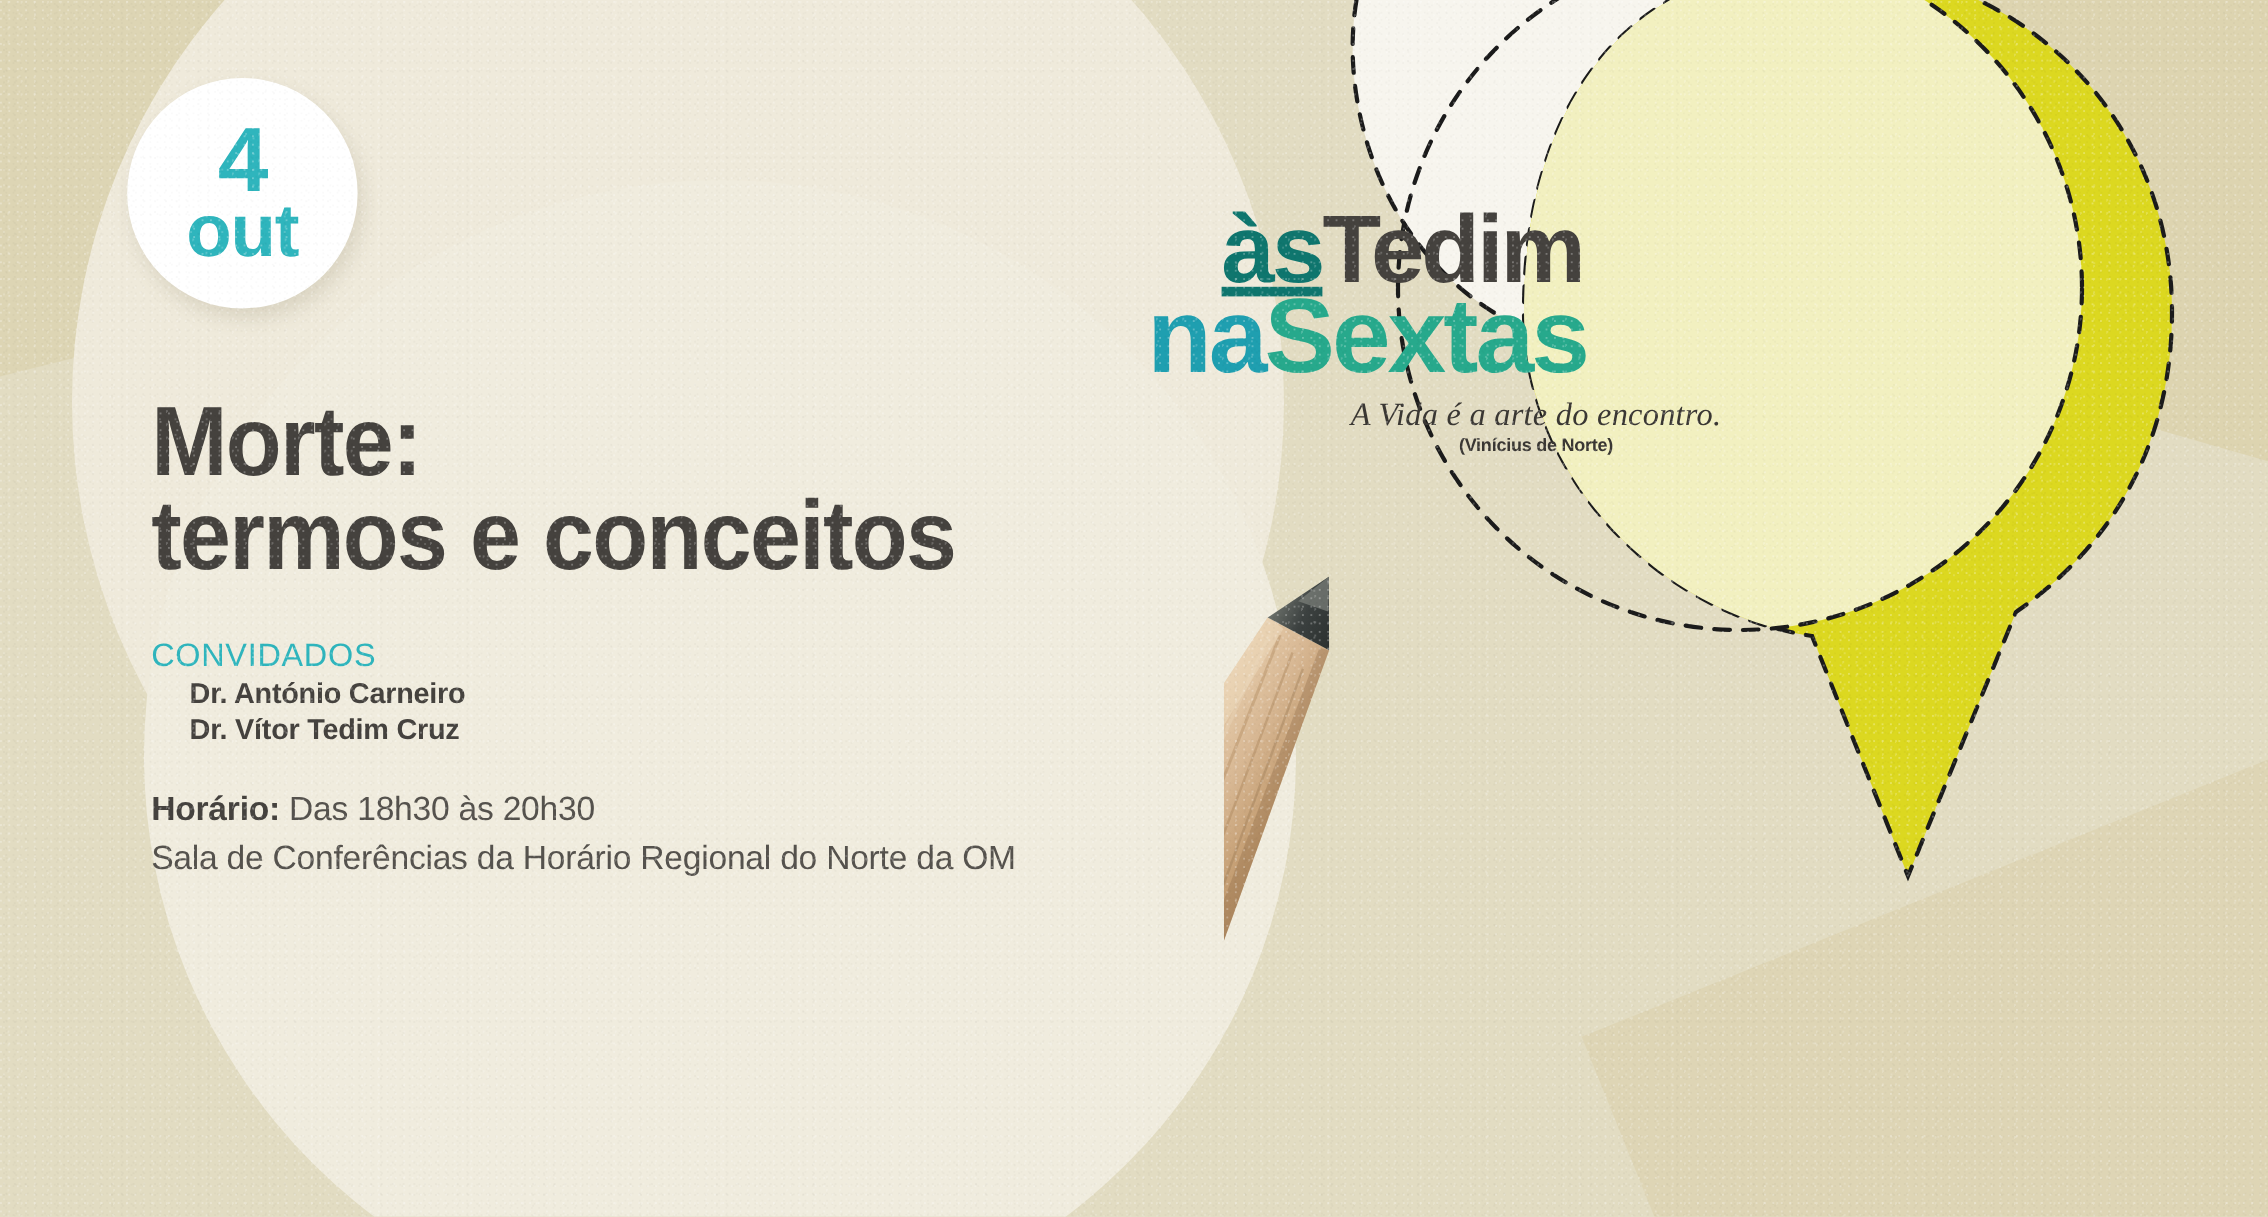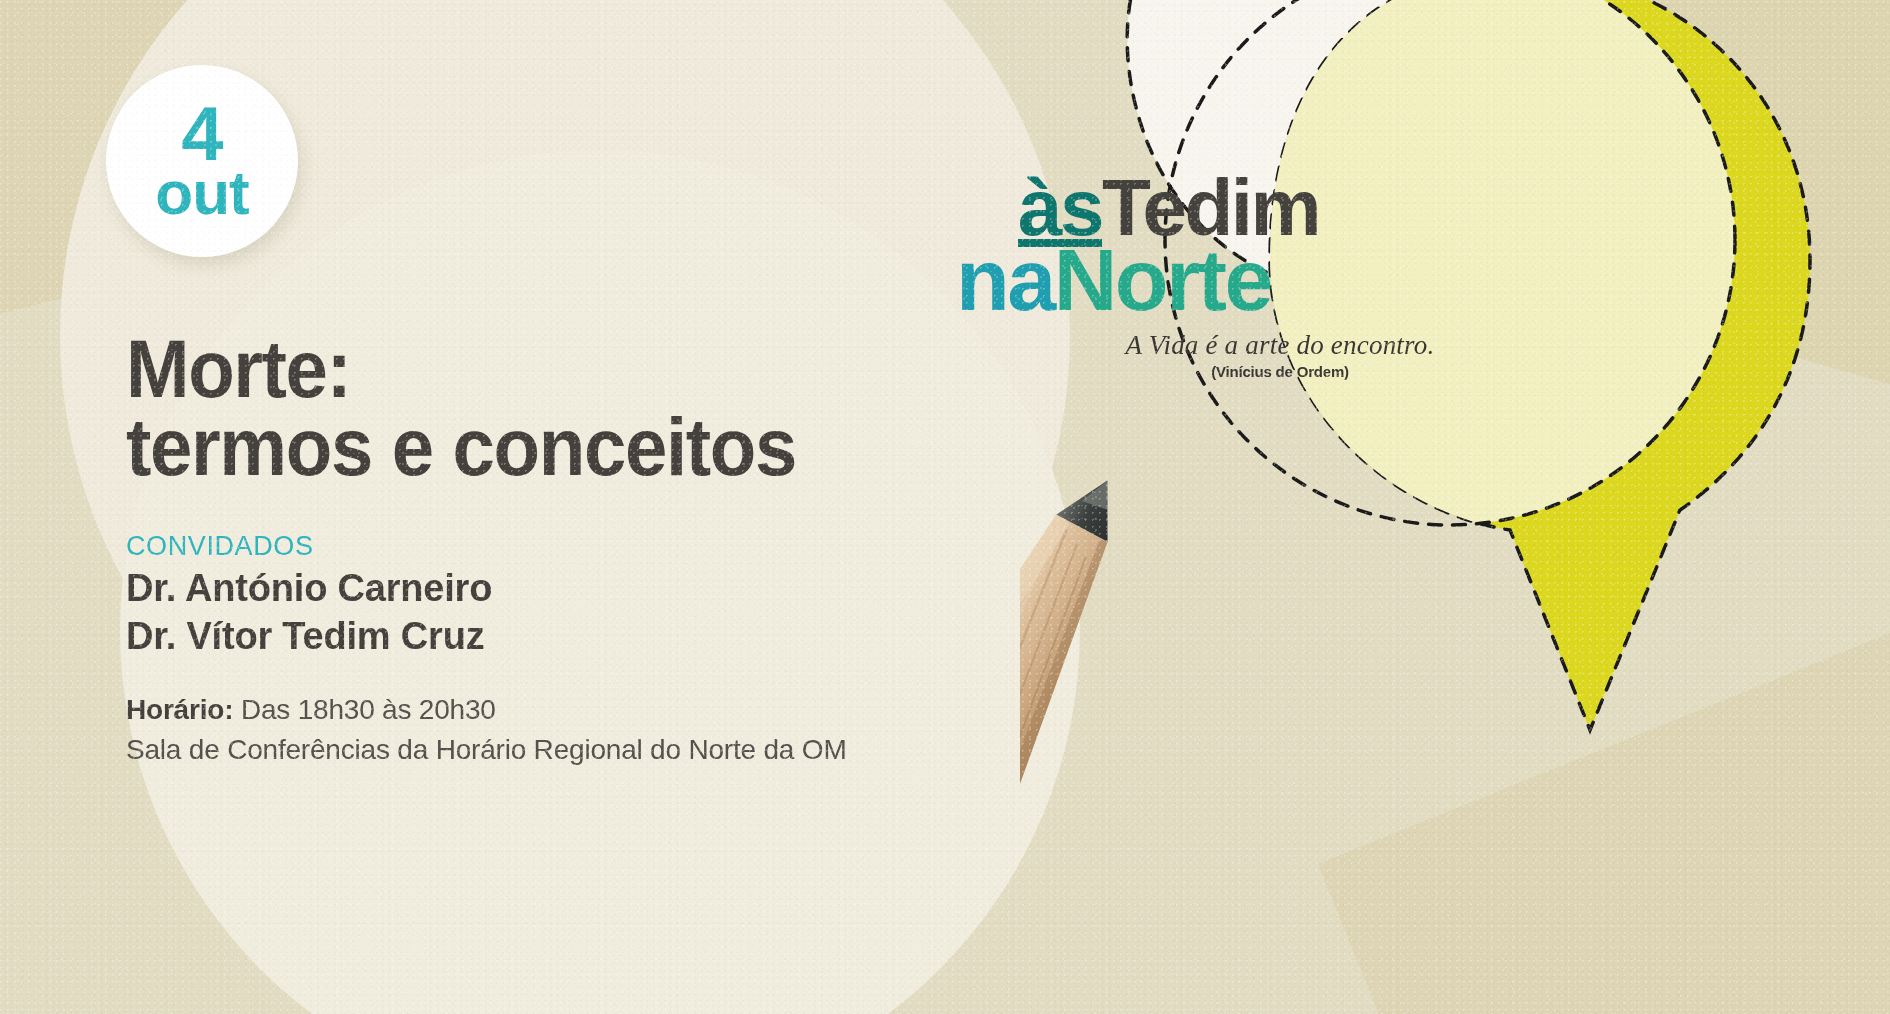--- a/index.html
+++ b/index.html
@@ -102,23 +102,24 @@
   .guests{ margin-top:44px; }
   .guests-label{
     color:#2fb5bd;
     font-size:27px;
     letter-spacing:.6px;
     line-height:1.25;
   }
   .guest-name{
     color:#45423e;
     font-weight:bold;
-    font-size:38px;
+    font-size:24px;
     line-height:1.28;
     letter-spacing:-.2px;
+    margin-left:32px;
   }
 
   .when{ margin-top:29px; }
   .when-line{
     color:#55524d;
     font-size:28px;
     line-height:1.45;
     letter-spacing:-.2px;
   }
   .when-line b{ color:#45423e; font-weight:bold; }
@@ -250,26 +251,26 @@
       <div class="when-line">Sala de Conferências da Horário Regional do Norte da OM</div>
     </div>
 
   </div>
 
   <div class="logo-text">
     <div class="logo-row row1">
       <span class="w-as">às</span><span class="w-sextas">Tedim</span>
     </div>
     <div class="logo-row row2">
-      <span class="w-na">na</span><span class="w-ordem">Norte</span>
+      <span class="w-na">na</span><span class="w-ordem">Sextas</span>
     </div>
   </div>
 
   <div class="tagline">A Vida é a arte do encontro.</div>
-  <div class="tagline-credit">(Vinícius de Ordem)</div>
+  <div class="tagline-credit">(Vinícius de Norte)</div>
 
   <div class="pencil">
     <svg viewBox="0 0 420 560">
       <defs>
         <linearGradient id="woodG" x1="0" y1="0" x2="1" y2="0">
           <stop offset="0%" stop-color="#c9a479"></stop>
           <stop offset="22%" stop-color="#e8cfae"></stop>
           <stop offset="48%" stop-color="#d8b894"></stop>
           <stop offset="72%" stop-color="#c29b6f"></stop>
           <stop offset="100%" stop-color="#a8825a"></stop>

